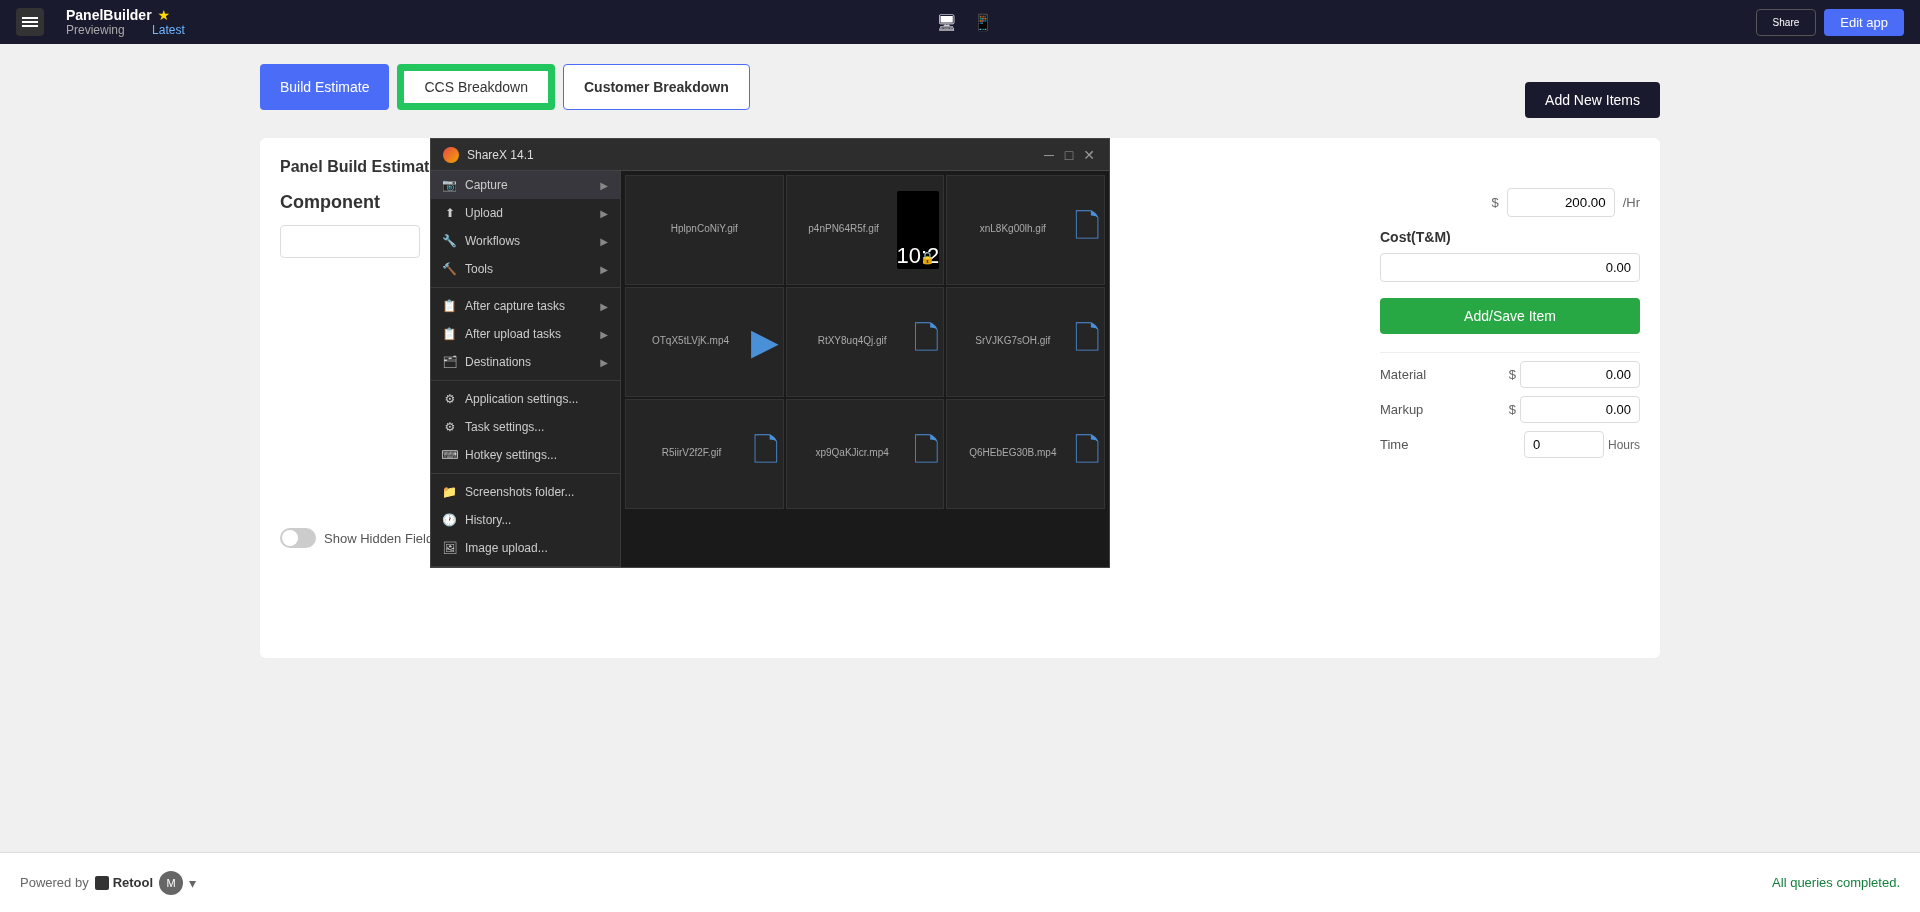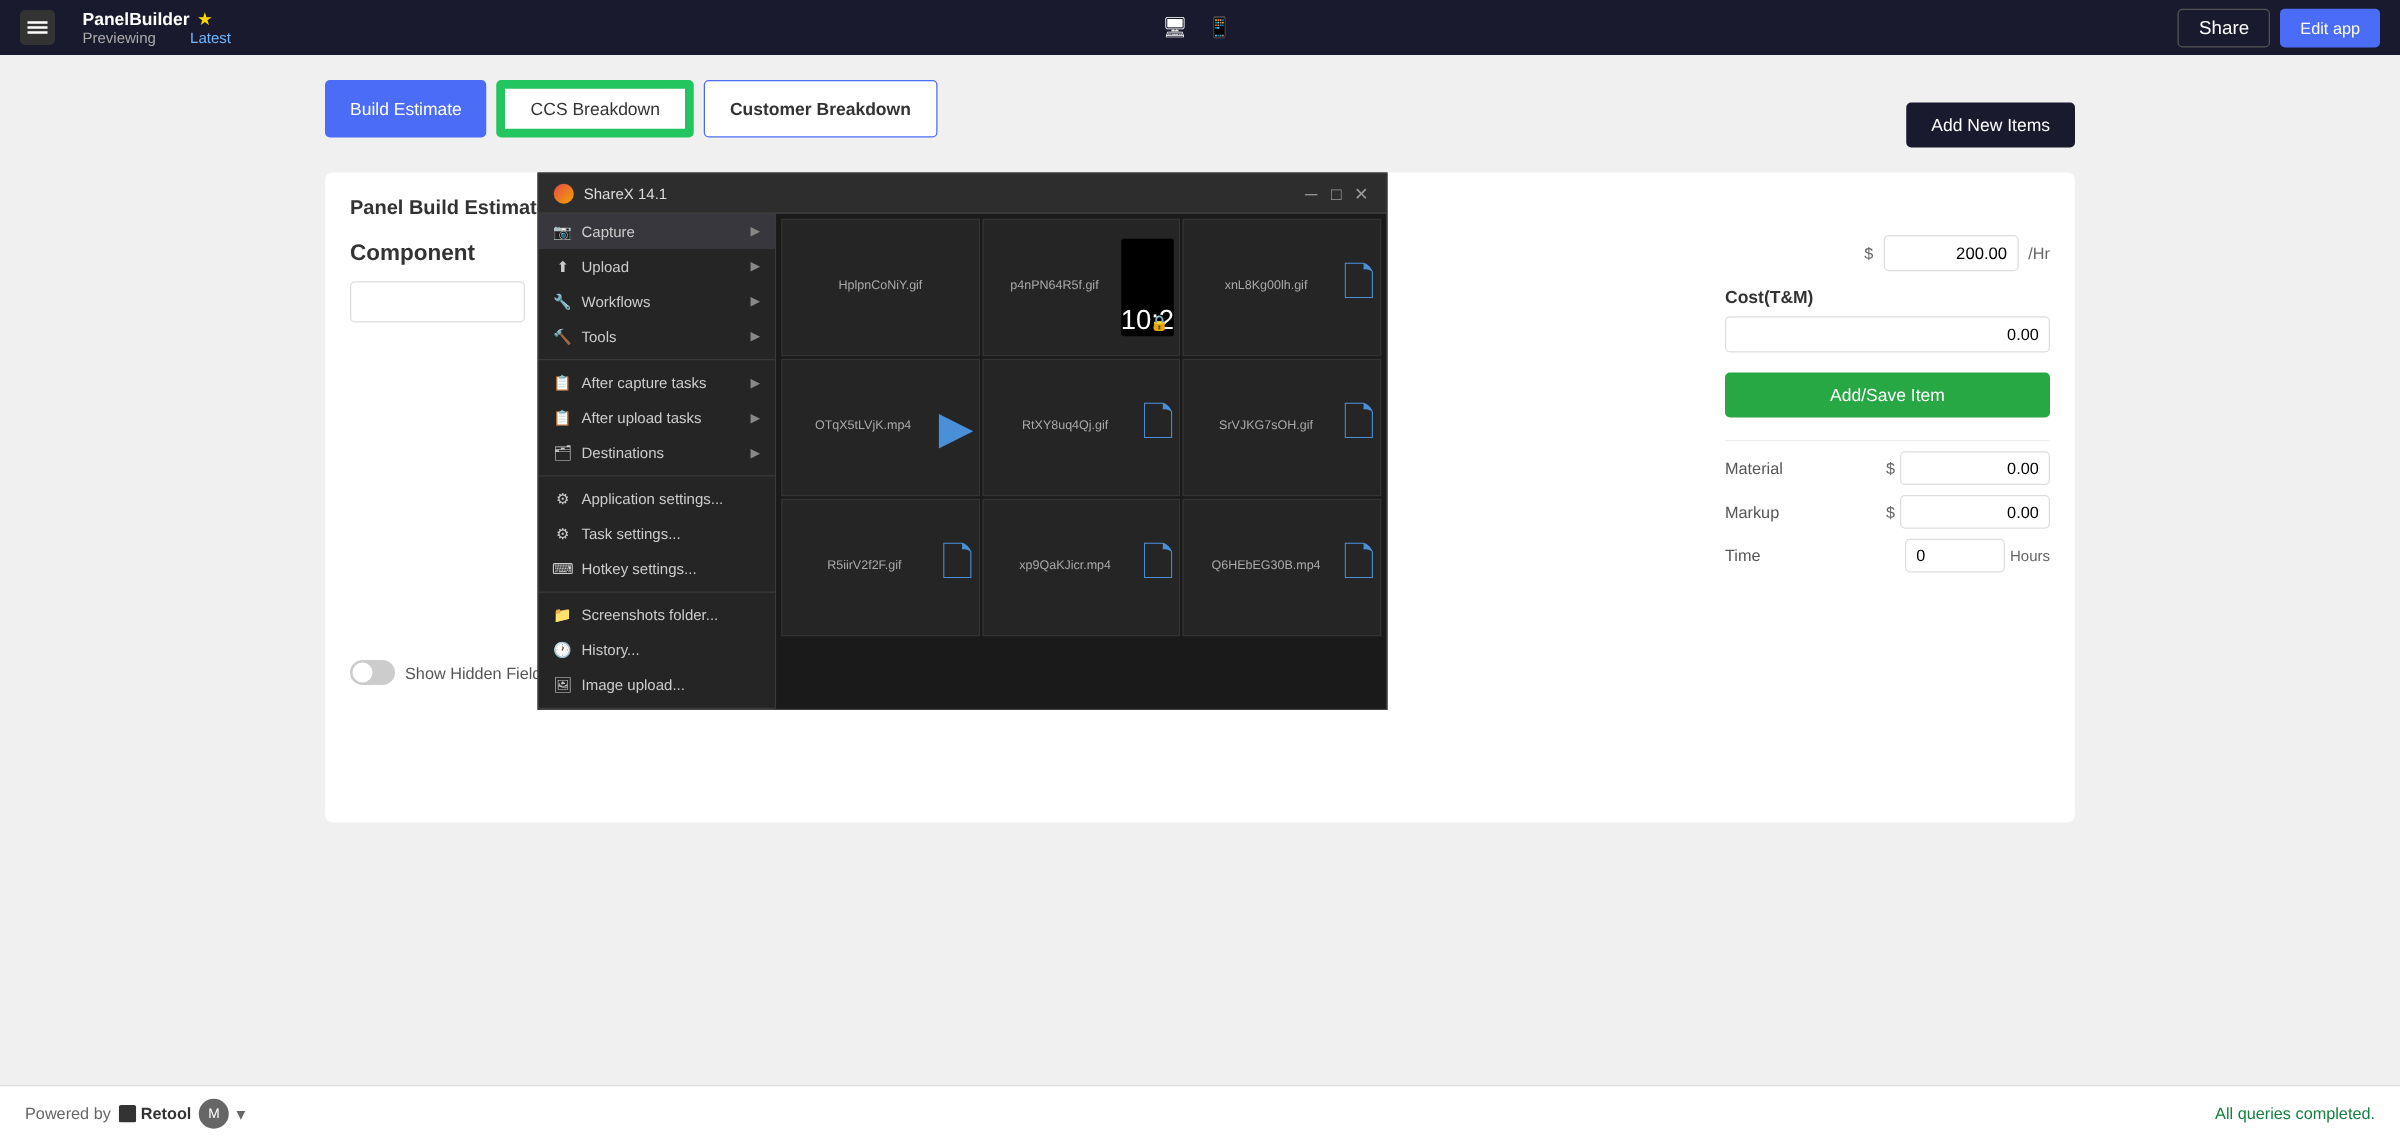--- a/index.html
+++ b/index.html
@@ -19,21 +19,21 @@
     .topbar-logo { width: 28px; height: 28px; background: #333; border-radius: 4px; display: flex; align-items: center; justify-content: center; }
     .topbar-logo-inner { display: flex; flex-direction: column; gap: 2px; }
     .topbar-logo-bar { width: 16px; height: 2px; background: white; }
     .topbar-star { color: #ffd700; font-size: 14px; }
     .topbar-subtitle { font-size: 12px; color: #aaa; }
     .topbar-subtitle a { color: #6db8ff; text-decoration: none; margin-left: 24px; }
     .topbar-center { display: flex; align-items: center; gap: 8px; }
     .device-btn { background: none; border: none; color: #ccc; cursor: pointer; font-size: 16px; padding: 4px; }
     .device-btn.active { color: white; }
     .topbar-right { display: flex; gap: 8px; }
-    .btn-share { background: transparent; border: 1px solid #555; color: white; padding: 6px 16px; border-radius: 4px; cursor: pointer; font-size: 15px; margin-left: 11px; }
+    .btn-share { background: transparent; border: 1px solid #555; color: white; padding: 6px 16px; border-radius: 4px; cursor: pointer; font-size: 10px; margin-left: 11px; }
     .btn-edit { background: #4a6cf7; border: none; color: white; padding: 6px 16px; border-radius: 4px; cursor: pointer; font-size: 13px; }
 
     
     .nav-area {
       background: #f0f0f0;
       padding: 20px 260px;
       display: flex;
       gap: 8px;
     }
     .nav-btn { padding: 8px 20px; border-radius: 4px; border: none; cursor: pointer; font-size: 14px; font-weight: 500; }
@@ -102,21 +102,21 @@
     .toggle { width: 36px; height: 20px; background: #ccc; border-radius: 10px; position: relative; cursor: pointer; }
     .toggle-knob { width: 16px; height: 16px; background: white; border-radius: 50%; position: absolute; top: 2px; left: 2px; }
     .toggle-label { font-size: 13px; color: #555; }
 
     
     .bottom-bar {
       position: fixed;
       bottom: 0;
       left: 0;
       right: 0;
-      height: 44px;
+      height: 60px;
       background: white;
       border-top: 1px solid #ddd;
       display: flex;
       align-items: center;
       justify-content: space-between;
       padding: 0 20px;
     }
     .powered-by { display: flex; align-items: center; gap: 6px; font-size: 13px; color: #666; }
     .retool-logo { font-weight: 700; color: #333; }
     .avatar { width: 24px; height: 24px; background: #666; border-radius: 50%; display: flex; align-items: center; justify-content: center; color: white; font-size: 11px; }

